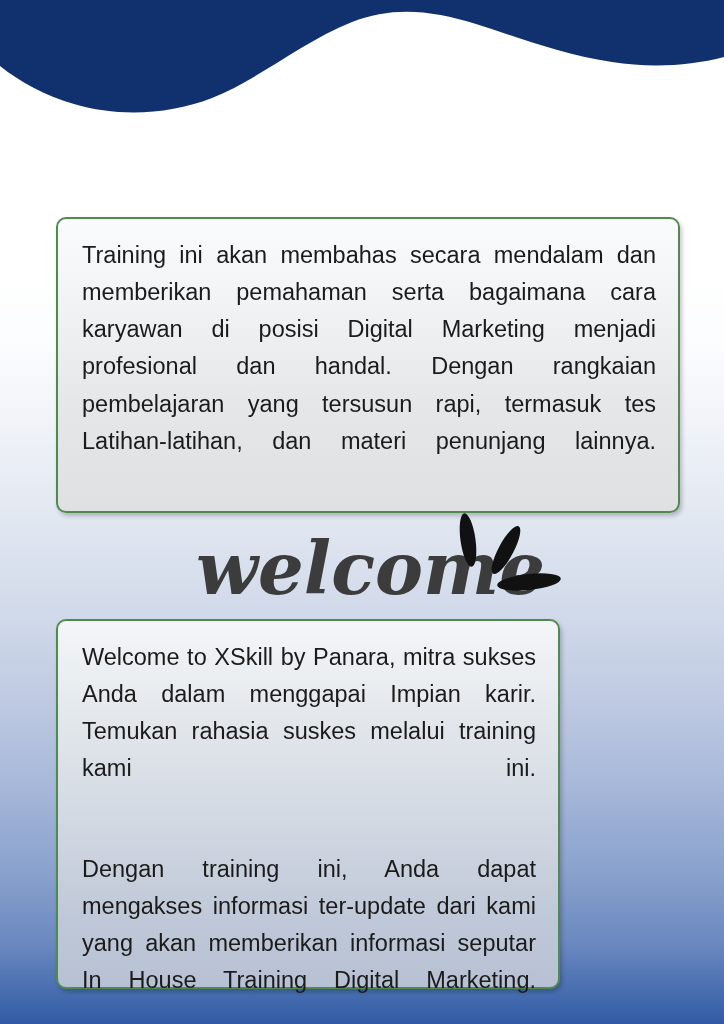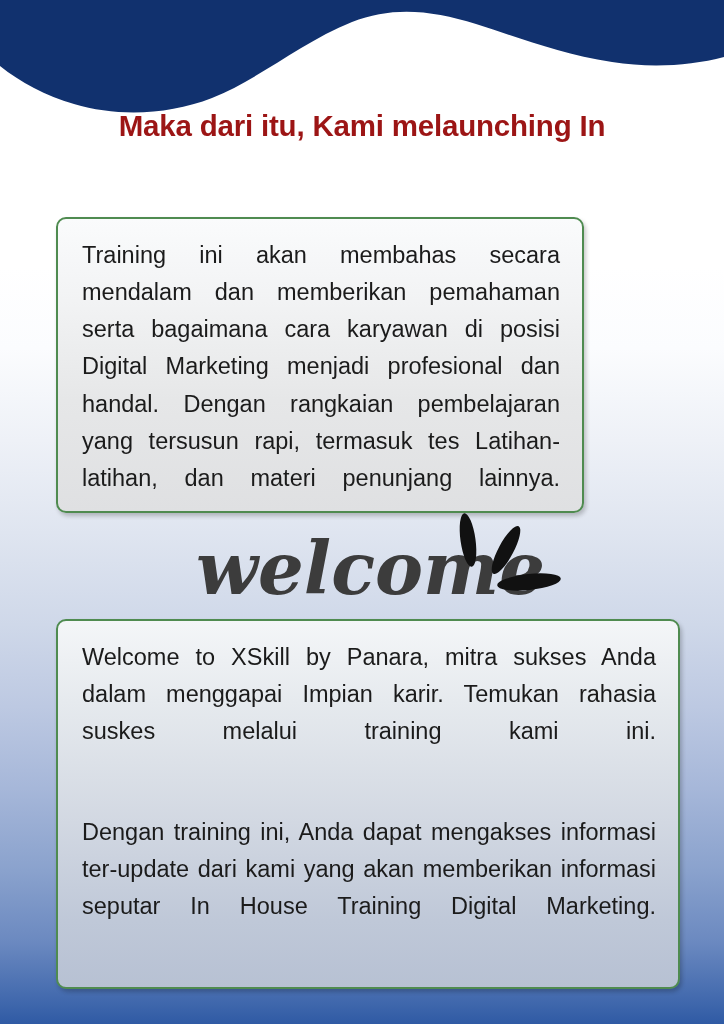--- a/index.html
+++ b/index.html
@@ -81,30 +81,30 @@
   .card-body p::after {
     content: "";
     display: inline-block;
     width: 100%;
   }
 
   
   #card-training {
     left: 56px;
     top: 217px;
-    width: 528px;
+    width: 624px;
     height: 296px;
     padding: 18px 22px 18px 24px;
   }
 
   
   #card-welcome {
     left: 56px;
     top: 619px;
-    width: 624px;
+    width: 504px;
     height: 370px;
     padding: 18px 22px 18px 24px;
     background: linear-gradient(180deg, #f4f6f8 0%, #e6eaee 22%, #d2d8e2 55%, #bfc8d8 82%, #b7c1d3 100%);
   }
 
   
   .welcome-mark {
     position: absolute;
     left: 196px;
     top: 516px;
@@ -125,21 +125,20 @@
                C690,66 650,68 612,62
                C560,54 520,38 476,24
                C432,10 392,6 352,22
                C300,43 258,80 212,98
                C168,115 118,117 74,104
                C46,96 20,82 0,66 Z" fill="#11316e"></path>
     </svg>
   </div>
 
   <div class="heading">
-    <div>Maka dari itu, Kami melaunching In</div>
   </div>
 
   <div class="card" id="card-training">
     <div class="card-body">
       <p>Training ini akan membahas secara mendalam dan memberikan pemahaman serta bagaimana cara karyawan di posisi Digital Marketing menjadi profesional dan handal. Dengan rangkaian pembelajaran yang tersusun rapi, termasuk tes Latihan-latihan, dan materi penunjang lainnya.</p>
     </div>
   </div>
 
   <div class="welcome-mark">
     <svg width="360" height="100" viewBox="0 0 360 100" xmlns="http://www.w3.org/2000/svg">

